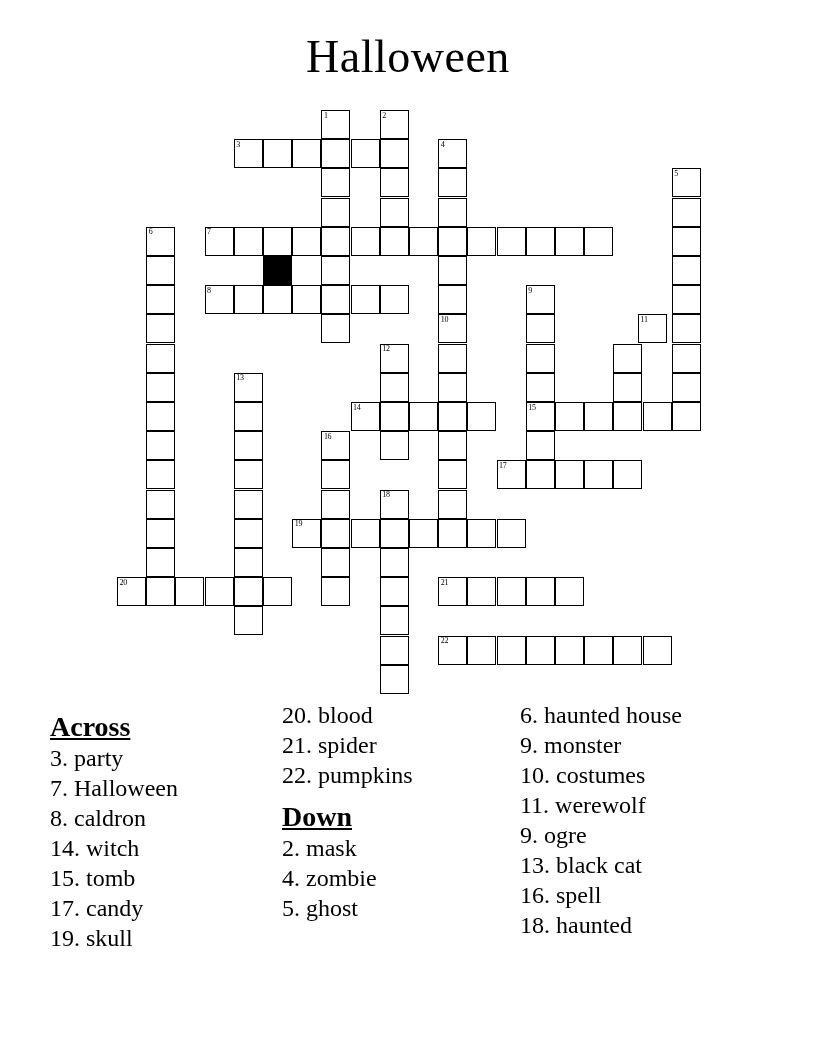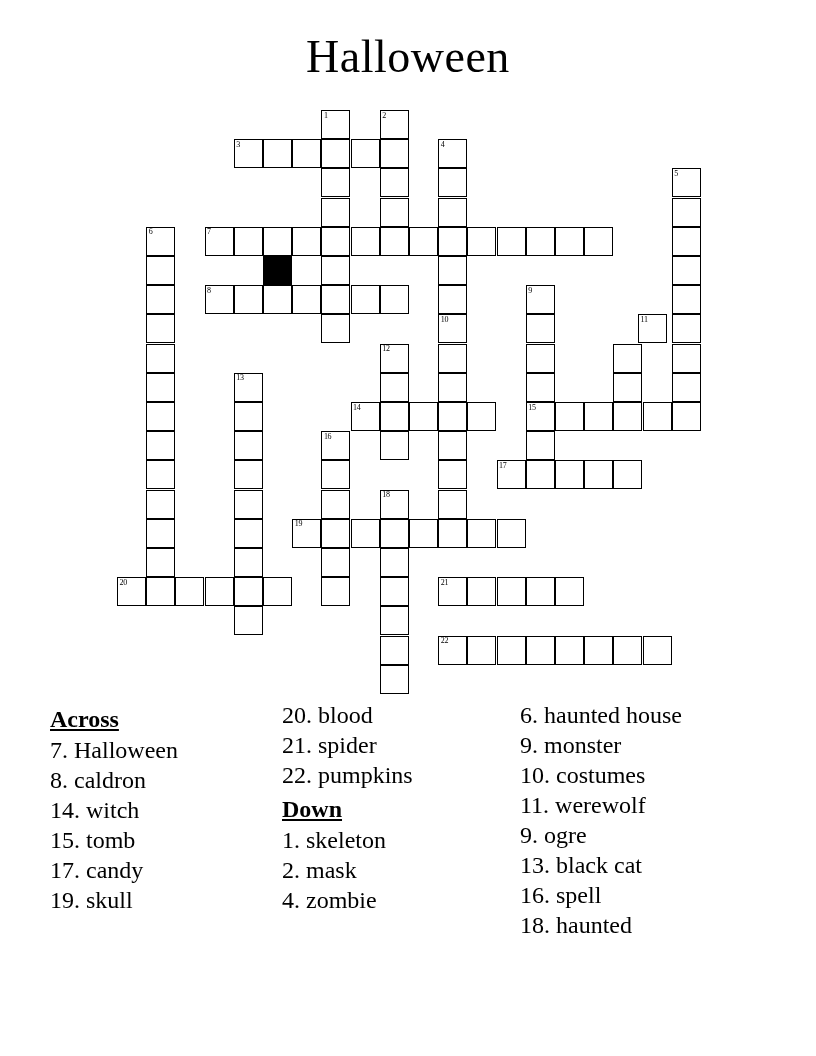--- a/index.html
+++ b/index.html
@@ -58,25 +58,25 @@
     align-items:flex-start;
   }
   .clue-col{
     box-sizing:border-box;
   }
   .clue-col.col1{width:240px;padding-left:50px;}
   .clue-col.col2{width:240px;padding-left:42px;}
   .clue-col.col3{width:336px;padding-left:40px;}
   .clue-heading{
     font-family:"Liberation Serif", serif;
-    font-size:24px;
+    font-size:28px;
     font-weight:bold;
     text-decoration:underline;
     line-height:30px;
-    margin:4px 0 1px 0;
+    margin:12px 0 1px 0;
     display:block;
   }
   .clue-item{
     font-family:"Liberation Serif", serif;
     font-size:24px;
     line-height:30px;
     white-space:nowrap;
   }
   .clue-item .cnum{font-weight:normal;}
 </style>
@@ -268,35 +268,36 @@
     <div class="cell" style="left: 584.2px; top: 635.6px;"></div>
     <div class="cell" style="left: 613.4px; top: 635.6px;"></div>
     <div class="cell" style="left: 642.6px; top: 635.6px;"></div>
     <div class="cell" style="left: 321.4px; top: 577.2px;"></div>
     <div class="cell block" style="left: 263px; top: 256px;"></div>
   </div>
 
 <div id="clues">
   <div class="clue-col col1">
       <span class="clue-heading">Across</span>
+      <div class="clue-item"><span class="cnum">3.</span><span> party</span></div>
       <div class="clue-item"><span class="cnum">7.</span><span> Halloween</span></div>
       <div class="clue-item"><span class="cnum">8.</span><span> caldron</span></div>
       <div class="clue-item"><span class="cnum">14.</span><span> witch</span></div>
       <div class="clue-item"><span class="cnum">15.</span><span> tomb</span></div>
       <div class="clue-item"><span class="cnum">17.</span><span> candy</span></div>
       <div class="clue-item"><span class="cnum">19.</span><span> skull</span></div>
     </div>
   <div class="clue-col col2">
       <div class="clue-item"><span class="cnum">20.</span><span> blood</span></div>
       <div class="clue-item"><span class="cnum">21.</span><span> spider</span></div>
       <div class="clue-item"><span class="cnum">22.</span><span> pumpkins</span></div>
       <span class="clue-heading">Down</span>
-      <div class="clue-item"><span class="cnum">1.</span><span> skeleton</span></div>
       <div class="clue-item"><span class="cnum">2.</span><span> mask</span></div>
       <div class="clue-item"><span class="cnum">4.</span><span> zombie</span></div>
+      <div class="clue-item"><span class="cnum">5.</span><span> ghost</span></div>
     </div>
   <div class="clue-col col3">
       <div class="clue-item"><span class="cnum">6.</span><span> haunted house</span></div>
       <div class="clue-item"><span class="cnum">9.</span><span> monster</span></div>
       <div class="clue-item"><span class="cnum">10.</span><span> costumes</span></div>
       <div class="clue-item"><span class="cnum">11.</span><span> werewolf</span></div>
       <div class="clue-item"><span class="cnum">9.</span><span> ogre</span></div>
       <div class="clue-item"><span class="cnum">13.</span><span> black cat</span></div>
       <div class="clue-item"><span class="cnum">16.</span><span> spell</span></div>
       <div class="clue-item"><span class="cnum">18.</span><span> haunted</span></div>

